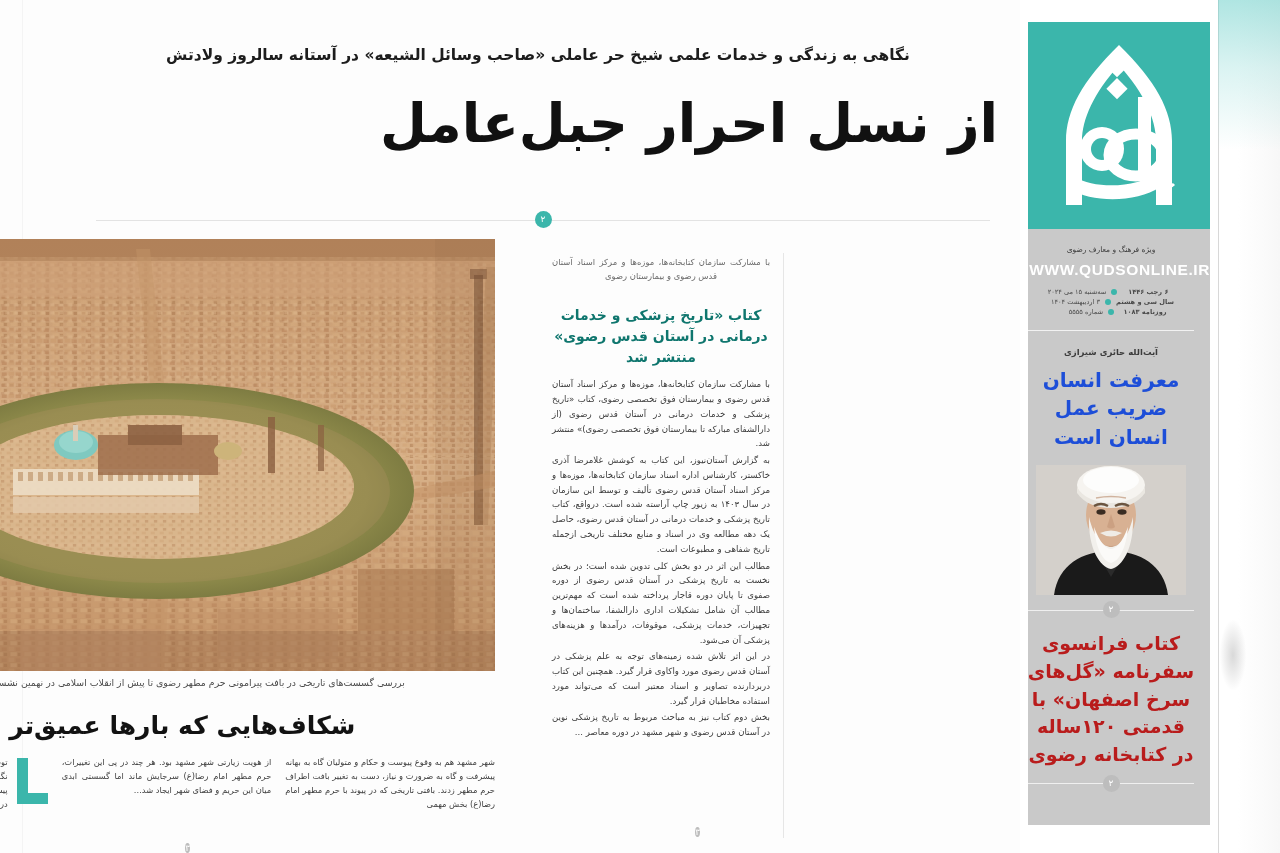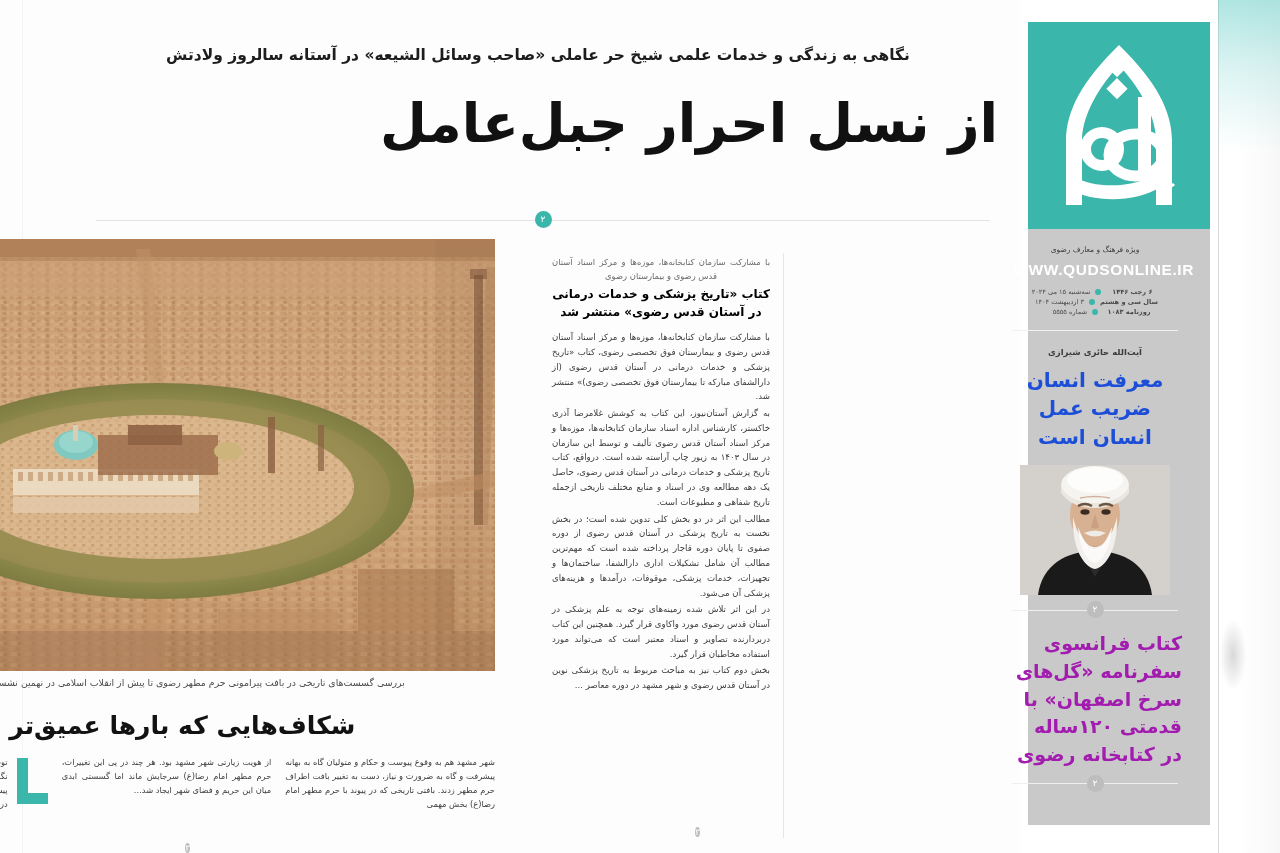--- a/index.html
+++ b/index.html
@@ -50,21 +50,21 @@
     background: #3bb6ab;
     display: flex; align-items: center; justify-content: center;
   }
   .logo-mark { width: 150px; height: 178px; display:block; }
 
   .rail-gray {
     position: absolute; top: 229px; right: 8px;
     width: 182px; height: 596px;
     background: #c9c9c9;
   }
-  .rail-inner { position: absolute; top: 0; right: 16px; width: 198px; }
+  .rail-inner { position: absolute; top: 0; right: 0; width: 198px; }
 
   .rail-kicker {
     text-align: center;
     font-size: 7.5px; color: #3a3a3a;
     letter-spacing: .2px;
     margin-top: 16px;
   }
   .rail-url {
     text-align: right;
     font-size: 15.5px; font-weight: bold;
@@ -117,21 +117,22 @@
     position: relative; display: flex; align-items: center; justify-content: center;
     margin-top: 6px;
   }
   .badge-row::before {
     content: ""; position: absolute; left: 16px; right: 16px; top: 50%;
     height: 1px; background: #efefef;
   }
   .badge-row .badge { position: relative; z-index: 2; }
 
   .rail-head2 {
-    font-size: 19px; font-weight: bold; color: #a21caf;
+    text-align: center;
+    font-size: 19px; font-weight: bold; color: #b91c1c;
     line-height: 1.46; margin-top: 12px; padding: 0 12px;
   }
 
   
   .main { position: absolute; top: 8px; right: 260px; left: 0; height: 853px; }
 
   .kicker {
     position: absolute; top: 38px; left: 78px; right: 22px;
     text-align: center;
     font-size: 15.5px; font-weight: bold; color: #1d1d1d;
@@ -163,22 +164,22 @@
   
   .lcol {
     position: absolute; top: 248px; right: 250px;
     width: 218px;
   }
   .lcol-intro {
     font-size: 8.4px; line-height: 1.62; color: #6a6a6a;
     text-align: justify; text-align-last: center;
   }
   .lcol-head {
-    font-size: 12px; font-weight: bold; color: #000000;
-    line-height: 1.5; text-align: center; margin-top: 2px;
+    font-size: 14px; font-weight: bold; color: #0f766e;
+    line-height: 1.5; text-align: center; margin-top: 22px;
   }
   .lcol-body {
     font-size: 8.6px; line-height: 1.72; color: #3a3a3a;
     text-align: justify; margin-top: 9px;
   }
   .lcol-body p { margin-bottom: 2px; }
 
   .lcol-badge { position: absolute; top: 812px; right: 320px; }
 
   

